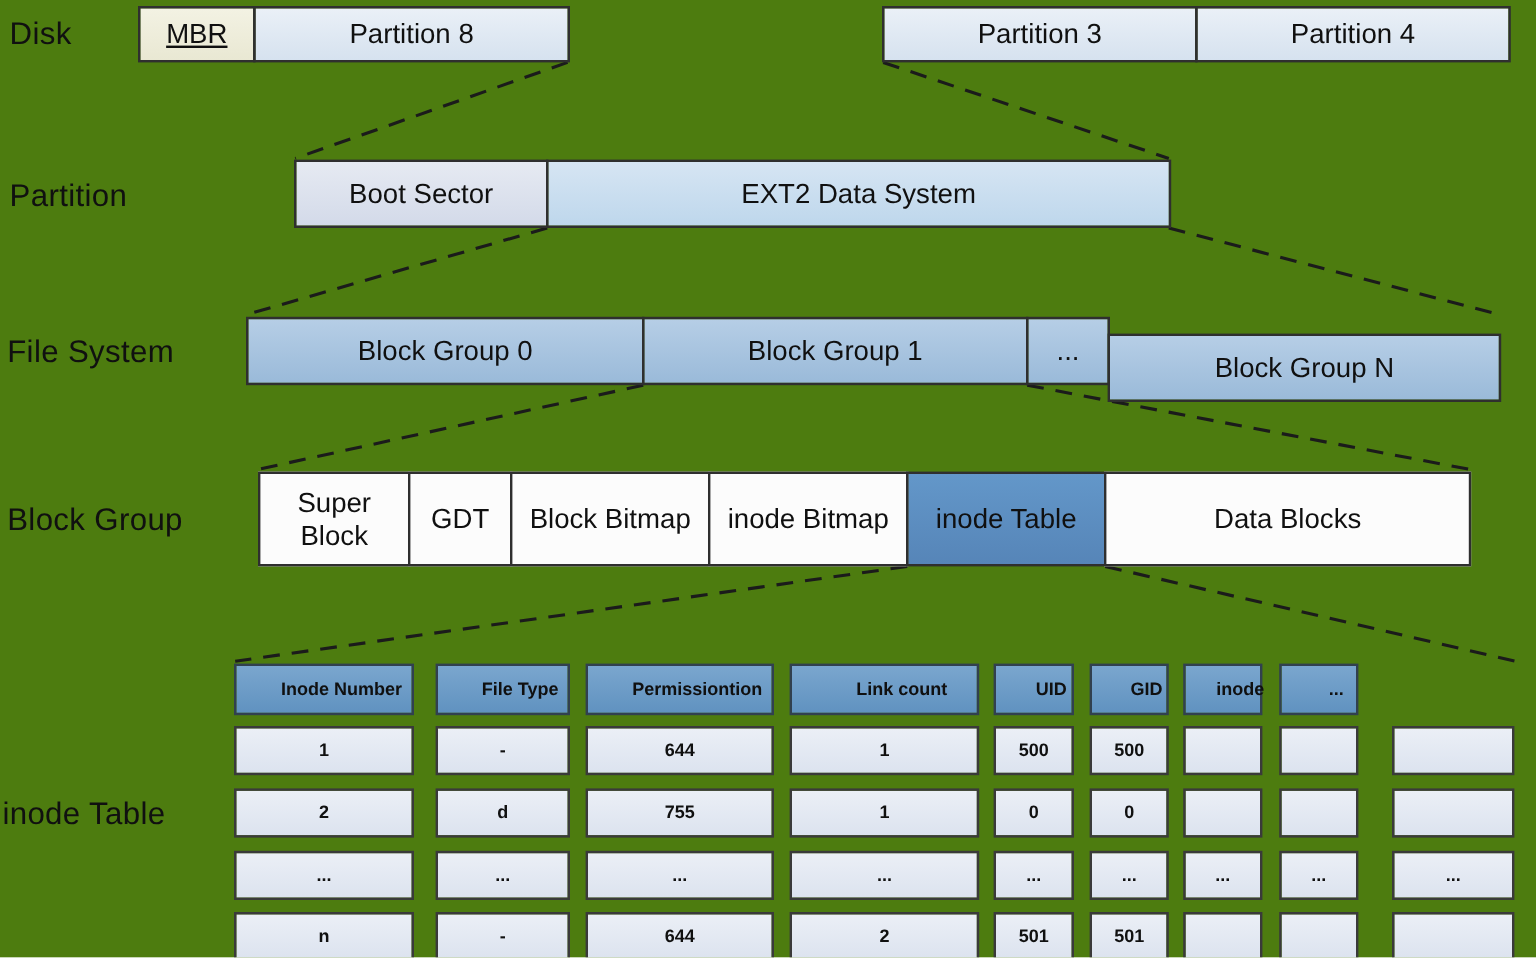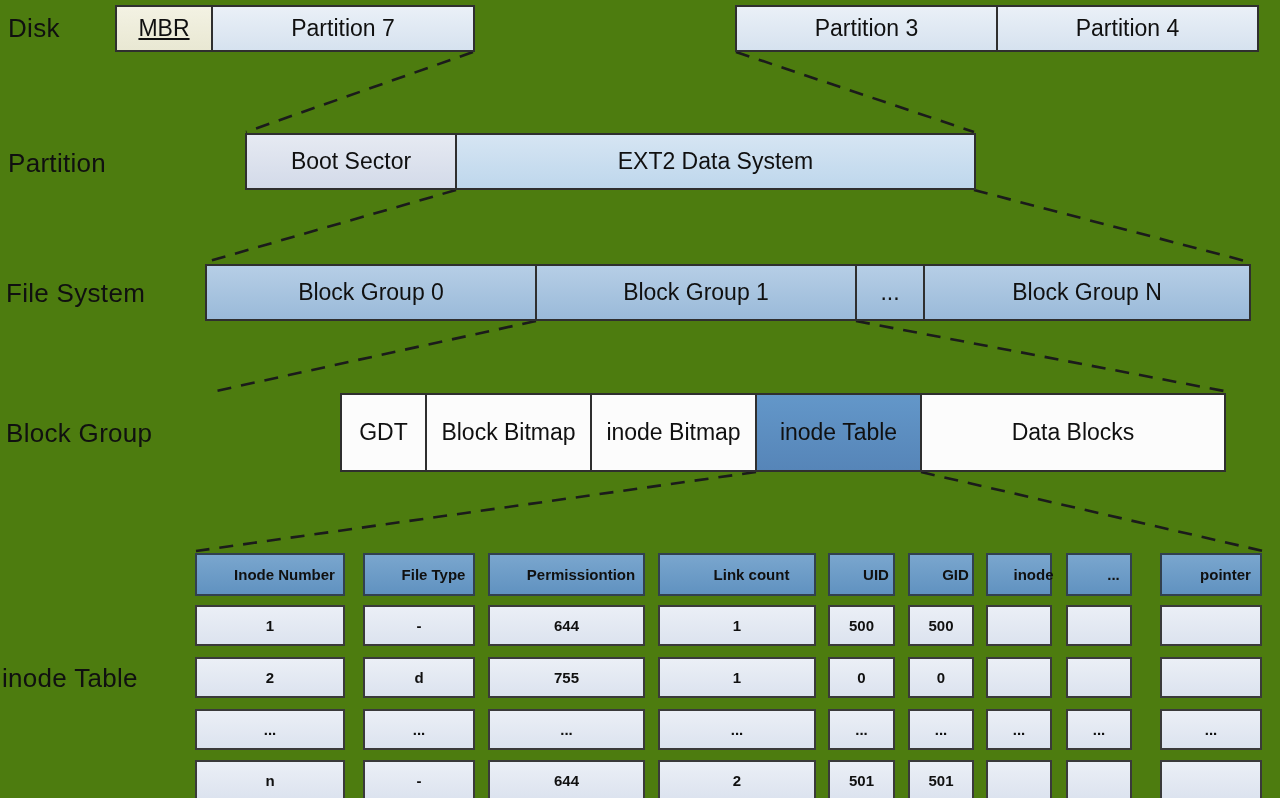--- a/index.html
+++ b/index.html
@@ -45,52 +45,52 @@
       <line x1="974" y1="190" x2="1249" y2="262"></line>
       <line x1="536" y1="321" x2="216" y2="391"></line>
       <line x1="856" y1="321" x2="1224" y2="391"></line>
       <line x1="756" y1="472" x2="196" y2="551"></line>
       <line x1="921" y1="472" x2="1263" y2="551"></line>
     </g>
   </svg>
 
   <div class="row-label" style="left:8px;top:13px">Disk</div>
   <div class="box fill-mbr" style="left:115px;top:5px;width:98px;height:47px">MBR</div>
-  <div class="box fill-part" style="left:211px;top:5px;width:264px;height:47px">Partition 7</div>
+  <div class="box fill-part" style="left:211px;top:5px;width:264px;height:47px">Partition 8</div>
   <div class="box fill-part" style="left:735px;top:5px;width:263px;height:47px">Partition 3</div>
   <div class="box fill-part" style="left:996px;top:5px;width:263px;height:47px">Partition 4</div>
 
   <div class="row-label" style="left:8px;top:148px">Partition</div>
   <div class="box fill-boot" style="left:245px;top:133px;width:212px;height:57px">Boot Sector</div>
   <div class="box fill-ext2" style="left:455px;top:133px;width:521px;height:57px">EXT2 Data System</div>
 
   <div class="row-label" style="left:6px;top:278px">File System</div>
   <div class="box fill-group" style="left:205px;top:264px;width:332px;height:57px">Block Group 0</div>
   <div class="box fill-group" style="left:535px;top:264px;width:322px;height:57px">Block Group 1</div>
   <div class="box fill-group" style="left:855px;top:264px;width:70px;height:57px">...</div>
-  <div class="box fill-group" style="left:923px;top:264px;width:328px;height:57px">Block Group N</div>
+  <div class="box fill-group" style="left:923px;top:278px;width:328px;height:57px">Block Group N</div>
 
   <div class="row-label" style="left:6px;top:418px">Block Group</div>
+  <div class="box fill-white" style="left:215px;top:393px;width:127px;height:79px">Super Block</div>
   <div class="box fill-white" style="left:340px;top:393px;width:87px;height:79px">GDT</div>
   <div class="box fill-white" style="left:425px;top:393px;width:167px;height:79px">Block Bitmap</div>
   <div class="box fill-white" style="left:590px;top:393px;width:167px;height:79px">inode Bitmap</div>
   <div class="box fill-hl" style="left:755px;top:393px;width:167px;height:79px">inode Table</div>
   <div class="box fill-white" style="left:920px;top:393px;width:306px;height:79px">Data Blocks</div>
 
   <div class="row-label" style="left:2px;top:663px">inode Table</div>
 
   <div class="box hdr" style="left:195px;top:553px;width:150px;height:43px">Inode Number</div>
   <div class="box hdr" style="left:363px;top:553px;width:112px;height:43px">File Type</div>
   <div class="box hdr" style="left:488px;top:553px;width:157px;height:43px">Permissiontion</div>
   <div class="box hdr" style="left:658px;top:553px;width:158px;height:43px">Link count</div>
   <div class="box hdr" style="left:828px;top:553px;width:67px;height:43px">UID</div>
   <div class="box hdr" style="left:908px;top:553px;width:66px;height:43px">GID</div>
   <div class="box hdr" style="left:986px;top:553px;width:66px;height:43px">inode</div>
   <div class="box hdr" style="left:1066px;top:553px;width:66px;height:43px">...</div>
-  <div class="box hdr" style="left:1160px;top:553px;width:102px;height:43px">pointer</div>
 
   <div class="box cell" style="left:195px;top:605px;width:150px;height:41px">1</div>
   <div class="box cell" style="left:363px;top:605px;width:112px;height:41px">-</div>
   <div class="box cell" style="left:488px;top:605px;width:157px;height:41px">644</div>
   <div class="box cell" style="left:658px;top:605px;width:158px;height:41px">1</div>
   <div class="box cell" style="left:828px;top:605px;width:67px;height:41px">500</div>
   <div class="box cell" style="left:908px;top:605px;width:66px;height:41px">500</div>
   <div class="box cell" style="left:986px;top:605px;width:66px;height:41px"></div>
   <div class="box cell" style="left:1066px;top:605px;width:66px;height:41px"></div>
   <div class="box cell" style="left:1160px;top:605px;width:102px;height:41px"></div>

